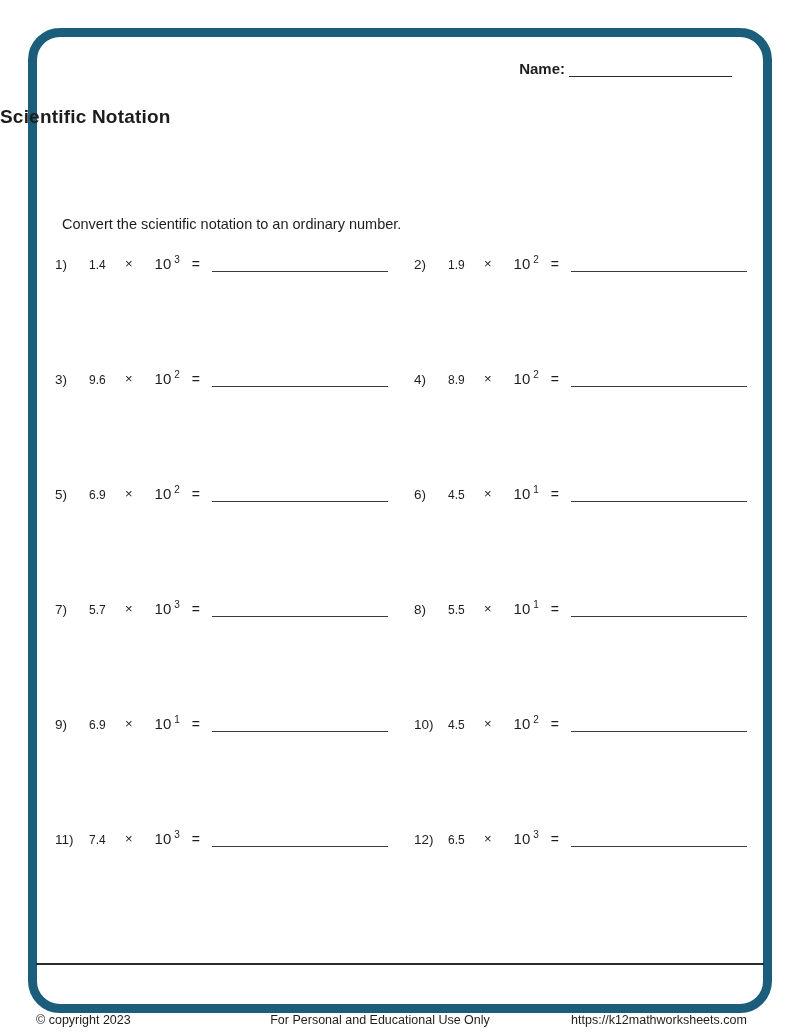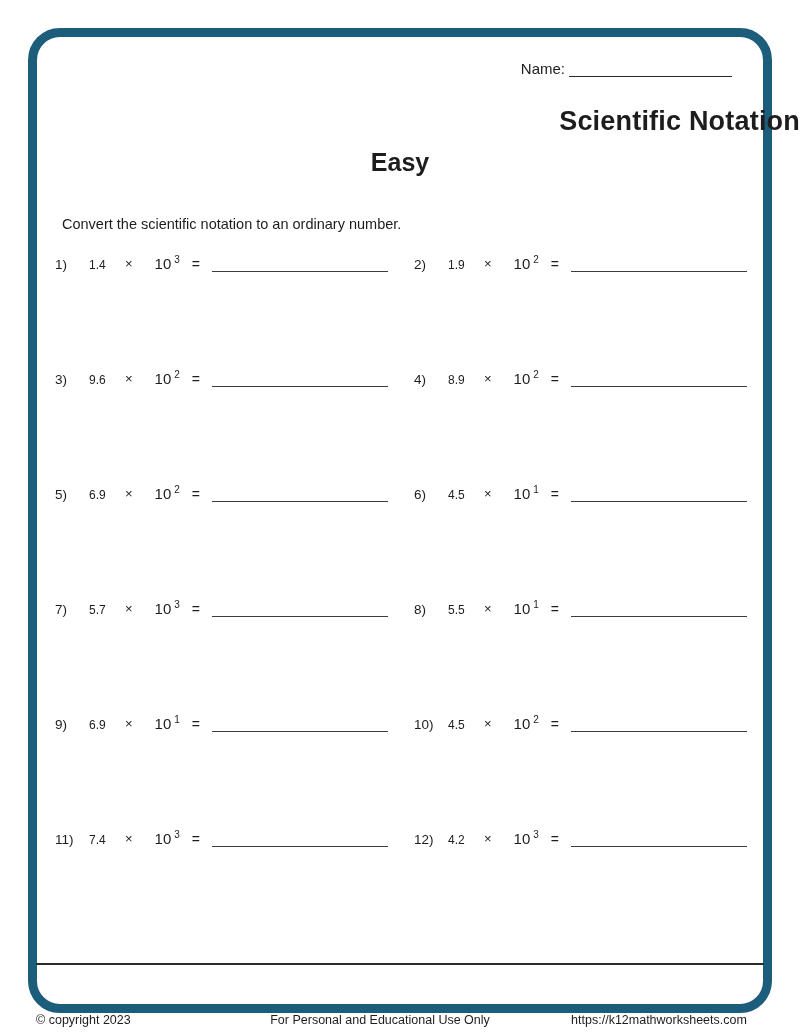--- a/index.html
+++ b/index.html
@@ -2,27 +2,27 @@
 <html><head>
 <meta charset="utf-8">
 <style>
   html,body{margin:0;padding:0;background:#ffffff;}
   body{font-family:"Liberation Sans", sans-serif; color:#1d1d1d;}
   .page{position:relative;width:800px;height:1035px;background:#ffffff;overflow:hidden;}
   .frame{position:absolute;left:28px;top:28px;width:744px;height:985px;
          border:9px solid #1c5d7b;border-radius:32px;box-sizing:border-box;}
 
   
-  .name-row{position:absolute;top:60px;right:68px;display:flex;align-items:flex-start;}
+  .name-row{position:absolute;top:60px;right:68px;display:flex;align-items:flex-start;font-weight:bold;}
   .name-label{font-size:15px;}
   .name-line{display:inline-block;width:163px;border-bottom:1.6px solid #2a2a2a;height:16px;margin-left:4px;}
 
   
-  .title{position:absolute;top:106px;left:0;width:800px;text-align:right;
-         font-size:27px;font-weight:bold;letter-spacing:0.2px;}
+  .title{position:absolute;top:106px;left:0;width:800px;text-align:left;
+         font-size:19px;font-weight:bold;letter-spacing:0.2px;}
   .subtitle{position:absolute;top:148px;left:0;width:800px;text-align:center;
          font-size:25px;font-weight:bold;}
 
   
   .instruction{position:absolute;left:62px;top:216px;font-size:14.5px;}
 
   
   .problems{position:absolute;left:55px;top:250px;width:692px;
             display:grid;grid-template-columns:1fr 1fr;column-gap:26px;grid-auto-rows:115px;}
   .problem{display:flex;align-items:flex-end;height:22px;}
@@ -47,21 +47,20 @@
 
 <div class="page">
   <div class="frame" style="border-color: rgb(28, 93, 123);"></div>
 
   <div class="name-row">
     <span class="name-label">Name:</span>
     <span class="name-line"></span>
   </div>
 
   <div class="title">Scientific Notation</div>
-  <div class="subtitle">Easy</div>
 
   <div class="instruction">Convert the scientific notation to an ordinary number.</div>
 
   <div class="problems">
     <div class="problem">
       <span class="p-num">1)</span>
       <span class="p-coeff">1.4</span>
       <span class="p-times">×</span>
       <span class="p-base">10</span>
       <span class="p-exp">3</span>
@@ -164,21 +163,21 @@
       <span class="p-coeff">7.4</span>
       <span class="p-times">×</span>
       <span class="p-base">10</span>
       <span class="p-exp">3</span>
       <span class="p-eq">=</span>
       <span class="p-line"></span>
     </div>
 
     <div class="problem">
       <span class="p-num">12)</span>
-      <span class="p-coeff">4.2</span>
+      <span class="p-coeff">6.5</span>
       <span class="p-times">×</span>
       <span class="p-base">10</span>
       <span class="p-exp">3</span>
       <span class="p-eq">=</span>
       <span class="p-line"></span>
     </div>
   </div>
 
   <div class="footer-rule"></div>
   <div class="footer">

